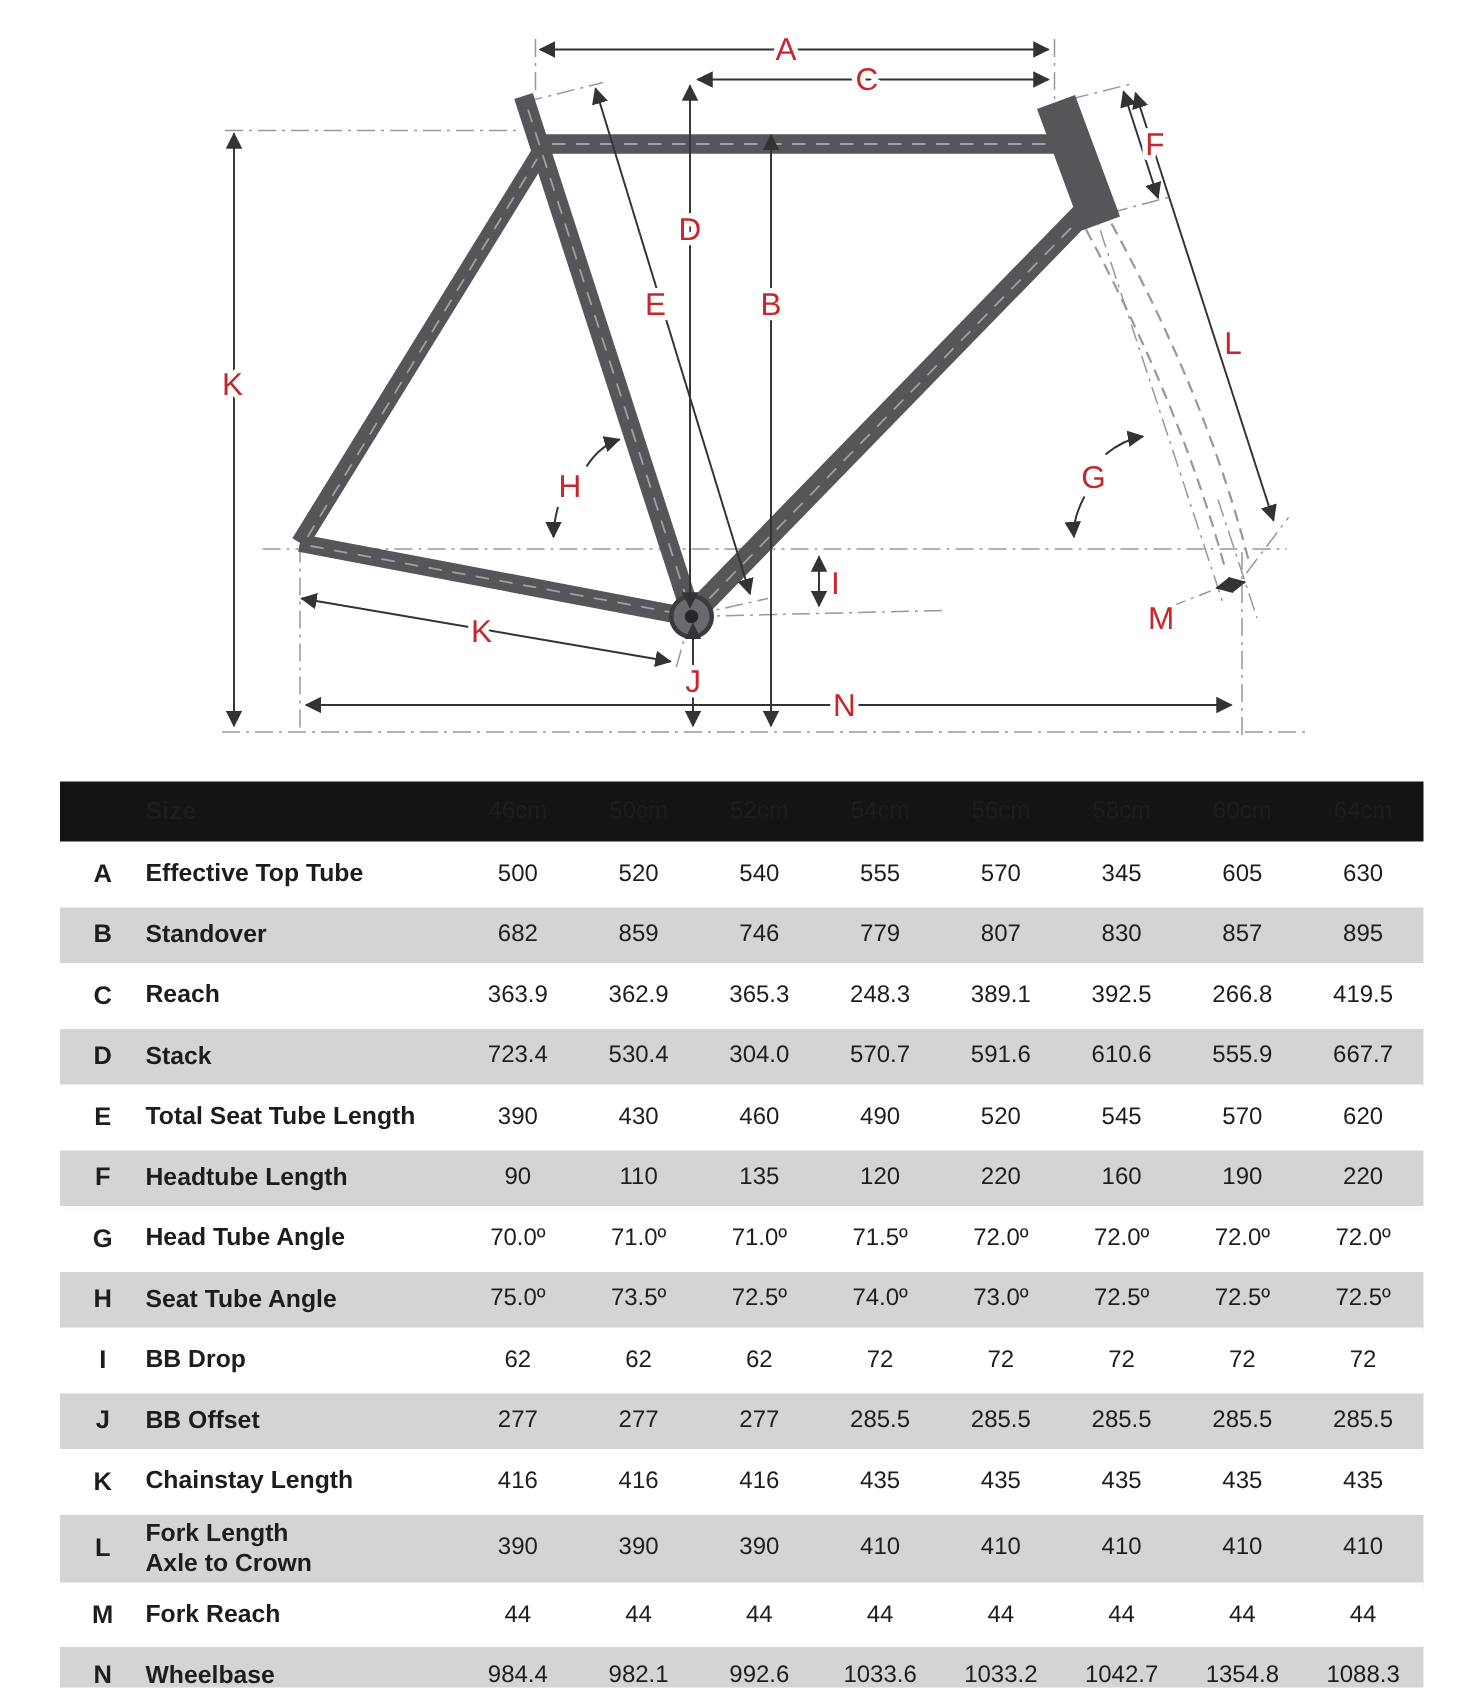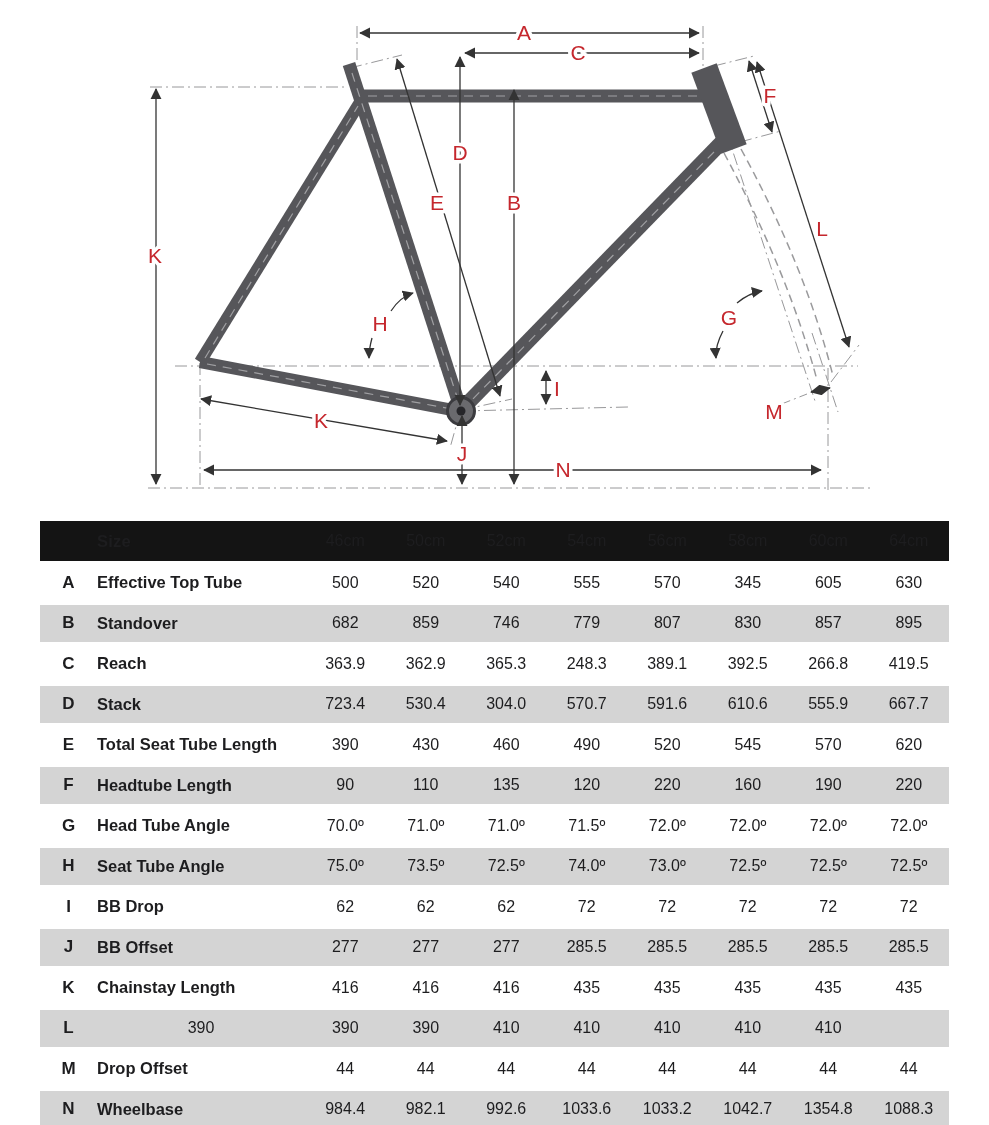--- a/index.html
+++ b/index.html
@@ -278,33 +278,35 @@
           <div class="cell val">416</div>
           <div class="cell val">435</div>
           <div class="cell val">435</div>
           <div class="cell val">435</div>
           <div class="cell val">435</div>
           <div class="cell val">435</div>
         </div>
 
   <div class="trow alt">
     <div class="cell letter">L</div>
+    <div class="cell label">Fork Length
+Axle to Crown</div>
   <div class="cell val">390</div>
           <div class="cell val">390</div>
           <div class="cell val">390</div>
           <div class="cell val">410</div>
           <div class="cell val">410</div>
           <div class="cell val">410</div>
           <div class="cell val">410</div>
           <div class="cell val">410</div>
         </div>
 
   <div class="trow">
     <div class="cell letter">M</div>
-    <div class="cell label">Drop Offset</div>
+    <div class="cell label">Fork Reach</div>
   <div class="cell val">44</div>
           <div class="cell val">44</div>
           <div class="cell val">44</div>
           <div class="cell val">44</div>
           <div class="cell val">44</div>
           <div class="cell val">44</div>
           <div class="cell val">44</div>
           <div class="cell val">44</div>
         </div>
 

